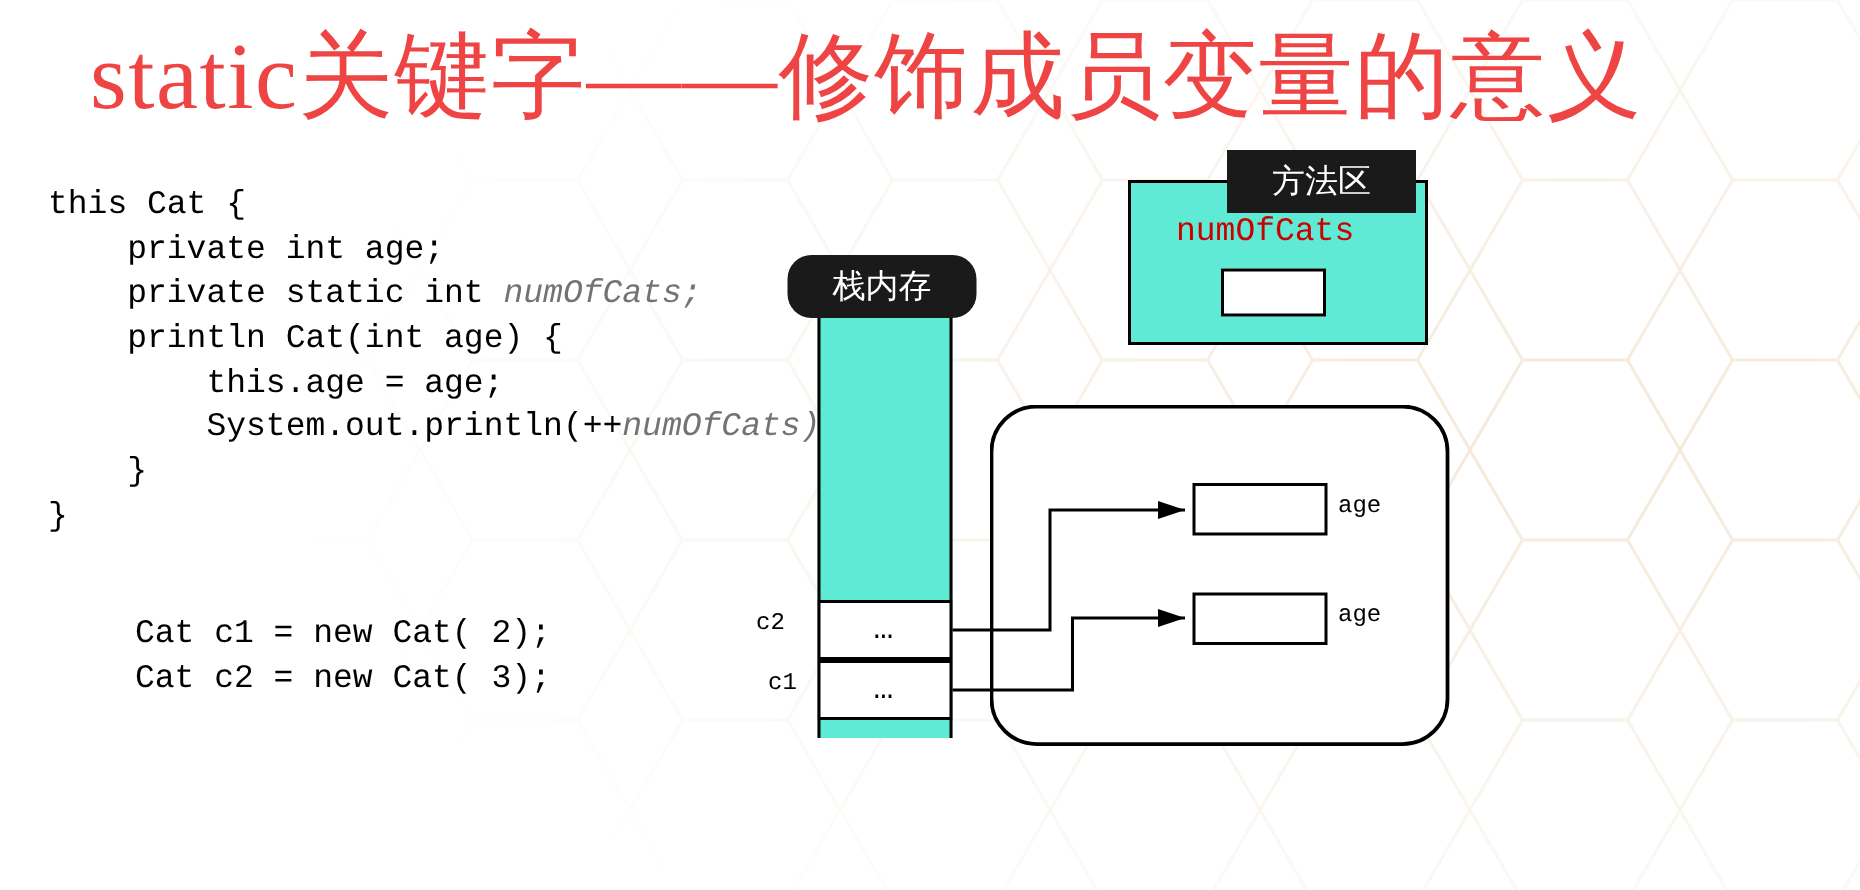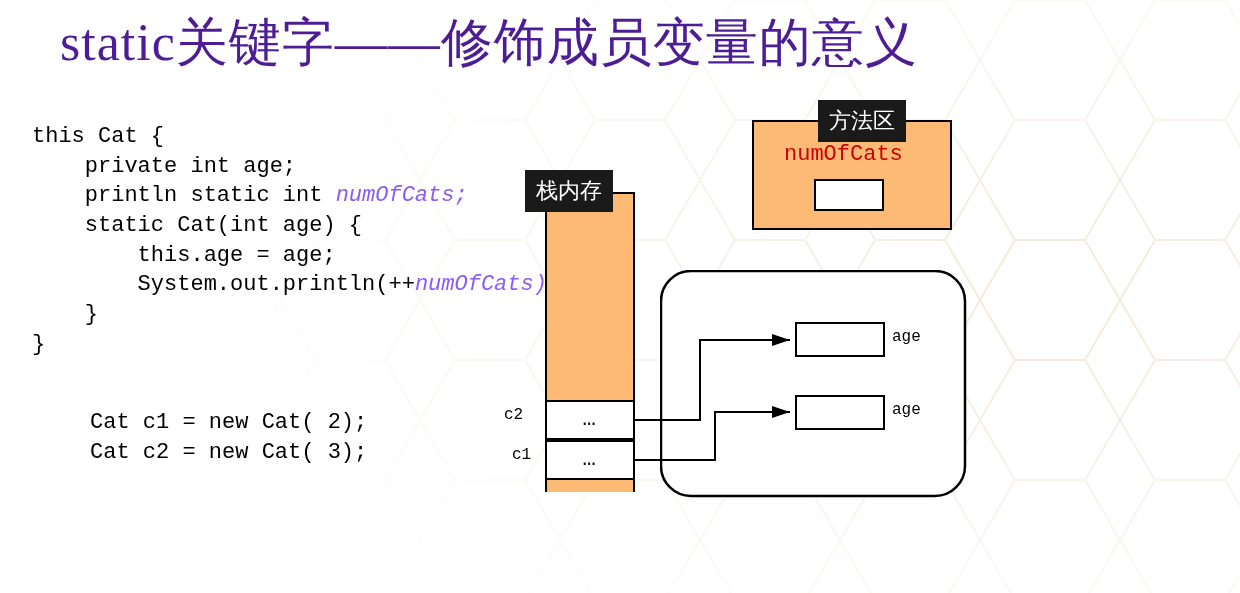--- a/index.html
+++ b/index.html
@@ -16,37 +16,37 @@
     position: absolute;
     top: 0; left: 0;
     width: 1240px; height: 593px;
     z-index: 0;
     pointer-events: none;
   }
   .title {
     position: absolute;
     top: 8px;
     left: 60px;
-    font-size: 52px;
-    color: #4c1d95;
+    font-size: 63px;
+    color: #ef4444;
     letter-spacing: 1px;
     z-index: 2;
   }
   .code {
     position: absolute;
     top: 122px;
     left: 32px;
     font-family: "Courier New", "SimSun", monospace;
     font-size: 22px;
     line-height: 1.35;
     white-space: pre;
     color: #000;
     z-index: 2;
   }
-  .code .red-i { color: #8b5cf6; font-style: italic; }
+  .code .red-i { color: #737373; font-style: italic; }
   .code2 {
     position: absolute;
     top: 408px;
     left: 90px;
     font-family: "Courier New", "SimSun", monospace;
     font-size: 22px;
     line-height: 1.35;
     white-space: pre;
     color: #000;
     z-index: 2;
@@ -58,28 +58,28 @@
     left: 500px;
     width: 560px;
     height: 430px;
     z-index: 2;
   }
   .block-label {
     position: absolute;
     background: #1a1a1a;
     color: #fff;
     font-size: 22px;
-    padding: 6px 11px;
+    padding: 6px 30px;
     text-align: center;
     z-index: 5;
   }
   .box {
     position: absolute;
     border: 2px solid #000;
-    background: #fdba74;
+    background: #5eead4;
   }
   .red-text {
     color: #c00;
     font-family: "Courier New", monospace;
     font-size: 22px;
   }
   .mono {
     font-family: "Courier New", monospace;
     font-size: 16px;
     color: #000;
@@ -117,39 +117,39 @@
     </radialGradient>
   </defs>
   <rect width="1240" height="593" fill="url(#hex)"></rect>
   <rect width="1240" height="593" fill="url(#fade)"></rect>
 </svg>
 
 <div class="title">static关键字——修饰成员变量的意义</div>
 
 <div class="code"><span>this Cat {</span>
 <span>    private int age;</span>
-<span><span>    println static int </span><span class="red-i">numOfCats;</span></span>
-<span>    static Cat(int age) {</span>
+<span><span>    private static int </span><span class="red-i">numOfCats;</span></span>
+<span>    println Cat(int age) {</span>
 <span>        this.age = age;</span>
 <span><span>        System.out.println(++</span><span class="red-i">numOfCats);</span></span>
 <span>    }</span>
 <span>}</span></div>
 
 <div class="code2"><span>Cat c1 = new Cat( 2);</span>
 <span>Cat c2 = new Cat( 3);</span></div>
 
 <div class="diagram">
 
   <div class="block-label" style="left:318px; top:0px;">方法区</div>
   <div class="box" style="left:252px; top:20px; width:200px; height:110px;">
     <div class="red-text" style="position:absolute; left:30px; top:20px;">numOfCats</div>
     <div class="small-box" style="left:60px; top:57px; width:70px; height:32px;"></div>
   </div>
 
-  <div class="block-label" style="left:25px; top:70px;">栈内存</div>
+  <div class="block-label" style="left:25px; top:70px;border-radius:16px;">栈内存</div>
   <div class="box" style="left:45px; top:92px; width:90px; height:300px; border-bottom:none;"></div>
 
   <div class="stack-cell" style="left:45px; top:300px;">…</div>
   <div class="mono" style="position:absolute; left:4px; top:306px;">c2</div>
   <div class="stack-cell" style="left:45px; top:340px;">…</div>
   <div class="mono" style="position:absolute; left:12px; top:346px;">c1</div>
 
 
   <svg style="position:absolute; left:160px; top:170px;" width="310" height="230">
     <rect x="1" y="1" width="304" height="225" rx="30" ry="30" fill="#fff" stroke="#000" stroke-width="2.5"></rect>

